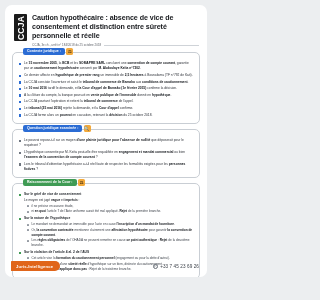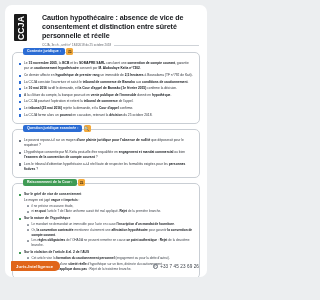--- a/index.html
+++ b/index.html
@@ -19,21 +19,21 @@
     background: #ffffff;
     border-radius: 7px;
     width: 202px;
     height: 272px;
     padding: 7px 7px 4px 7px;
     position: relative;
     overflow: hidden;
   }
 
   
-  .header { display: flex; align-items: flex-start; gap: 15px; padding: 2px 1px 0 2px; }
+  .header { display: flex; align-items: flex-start; gap: 5px; padding: 2px 1px 0 2px; }
   .logo-badge {
     background: #1a1a1a;
     color: #ffffff;
     width: 13px; height: 27px;
     border-radius: 1px;
     display: flex; align-items: center; justify-content: center;
     flex: 0 0 auto;
   }
   .logo-badge span {
     transform: rotate(-90deg);

